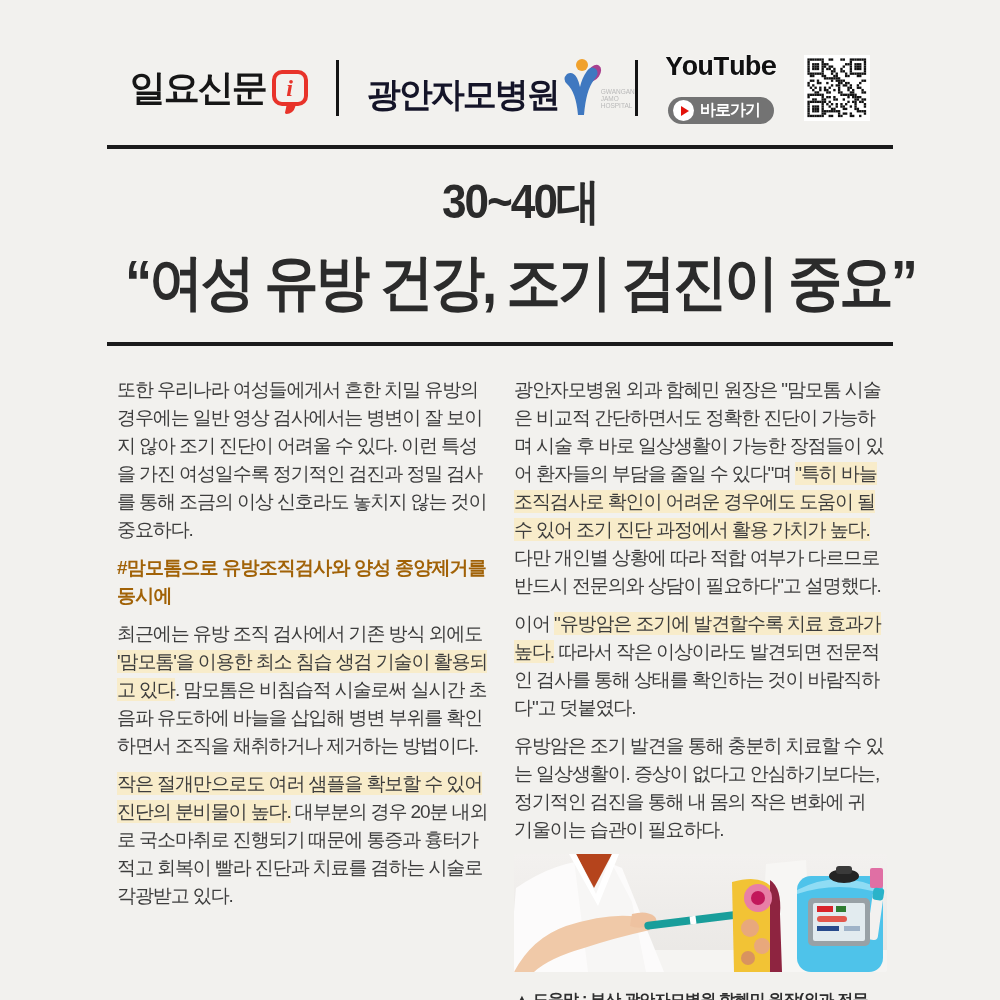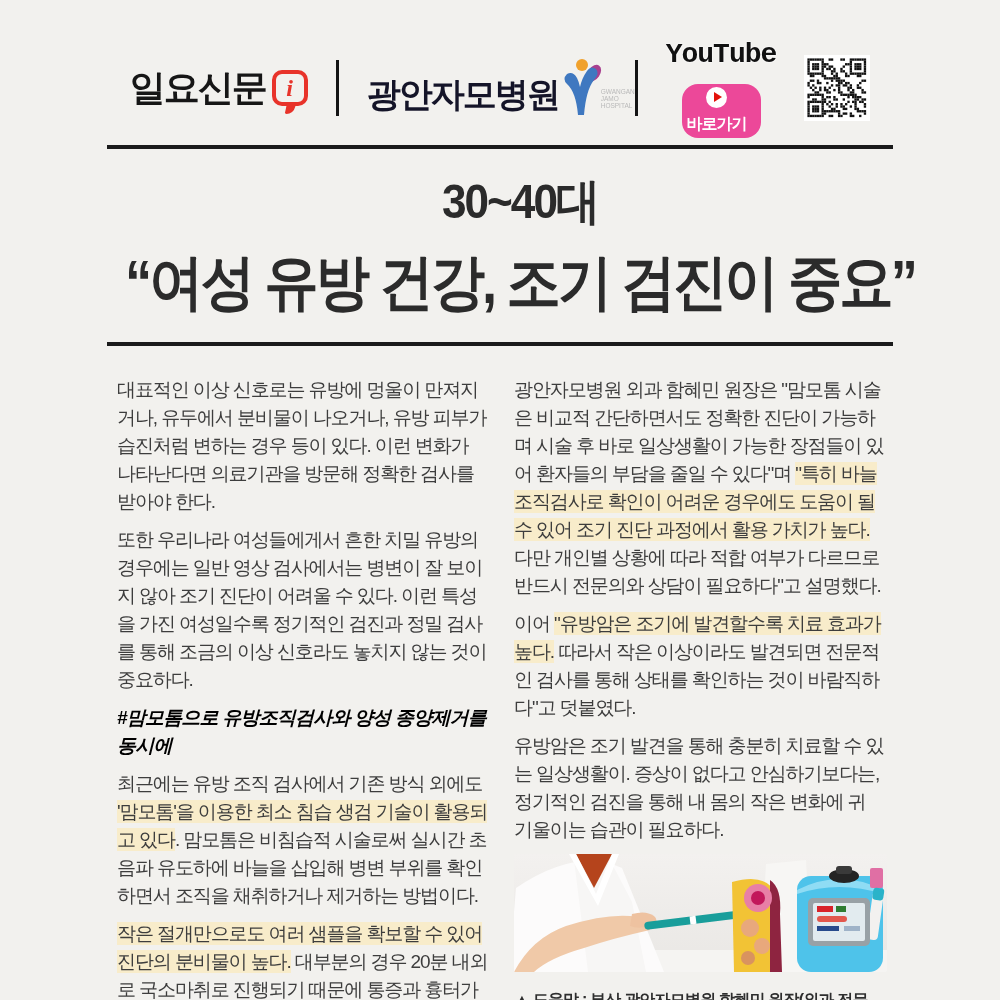--- a/index.html
+++ b/index.html
@@ -20,40 +20,40 @@
                    background:#e8332a; border-radius:0 0 8px 2px; transform:skewX(-12deg); }
   .vdiv { width:3px; height:56px; background:#141414; }
   .hosp { display:flex; align-items:flex-start; gap:2px; }
   .hosp-text { font-size:34px; font-weight:800; letter-spacing:-2px; color:#141428; margin-top:14px; }
   .hosp-mark { position:relative; width:46px; height:58px; }
   .hosp-sub { position:absolute; right:-40px; top:30px; width:46px; font-size:6.5px; line-height:7px;
               color:#b9b9b9; letter-spacing:0; }
   .yt { display:flex; flex-direction:column; align-items:center; gap:14px; cursor:pointer;font-family:Liberation Mono, monospace; }
   .yt-word { font-size:28px; font-weight:900; letter-spacing:-1px; color:#111;
              text-shadow:0 0 2px #fff, 0 0 2px #fff; }
-  .yt-btn { display:flex; align-items:center; gap:6px; background:#ec4899; border-radius:16px;
-            padding:3px 14px 3px 5px;flex-direction:column; }
+  .yt-btn { display:flex; align-items:center; gap:6px; background:#737373; border-radius:16px;
+            padding:3px 14px 3px 5px; }
   .yt-play { width:21px; height:21px; background:#fff; border-radius:50%; position:relative; }
   .yt-play::after { content:""; position:absolute; left:8px; top:5.5px; border-left:8px solid #e3120b;
                     border-top:5px solid transparent; border-bottom:5px solid transparent; }
   .yt-btn-label { color:#fff; font-weight:800; font-size:16px; letter-spacing:-1px; }
   .qr { background:#fff; padding:2px; }
 
   
   .rule { position:absolute; left:107px; width:786px; height:4px; background:#1b1b1b; }
   .rule-top { top:145px; } .rule-bottom { top:342px; }
   .titles { position:absolute; top:172px; left:0; width:1000px; text-align:center; color:#2b2b2b;margin-left:20px; }
   .t1 { font-size:45px; font-weight:900; letter-spacing:-2px; transform:scale(0.98,1.08); }
   .t2 { font-size:56px; font-weight:900; letter-spacing:-3px; margin-top:14px; transform:scale(0.97,1.08); }
 
   
   .cols { position:absolute; top:376px; left:117px; width:770px; display:flex; gap:24px; }
   .col { width:373px; font-size:19px; line-height:28px; letter-spacing:-1.1px; color:#3d3d3d; }
   .col p { margin:0 0 10px 0; }
-  .subhead { font-weight:800; color:#000000; letter-spacing:-0.8px;font-style:italic; }
+  .subhead { font-weight:800; color:#a16207; letter-spacing:-0.8px; }
   mark { background:#f8ecca; color:inherit; padding:1px 0; }
 
   .photo { width:373px; height:118px; margin-top:10px; overflow:hidden; border-radius:1px; }
   .caption { margin-top:14px; font-size:16px; font-weight:800; letter-spacing:-0.8px; color:#2e2e2e; }
 </style>
 </head>
 <body>
 
 <div class="page">
 
@@ -377,21 +377,20 @@
 
   <div class="rule rule-top"></div>
   <div class="titles">
     <div class="t1">30~40대</div>
     <div class="t2">“여성 유방 건강, 조기 검진이 중요”</div>
   </div>
   <div class="rule rule-bottom"></div>
 
   <div class="cols">
     <div class="col">
-      <p>대표적인 이상 신호로는 유방에 멍울이 만져지거나, 유두에서 분비물이 나오거나, 유방 피부가 습진처럼 변하는 경우 등이 있다. 이런 변화가 나타난다면 의료기관을 방문해 정확한 검사를 받아야 한다.</p>
       <p>또한 우리나라 여성들에게서 흔한 치밀 유방의 경우에는 일반 영상 검사에서는 병변이 잘 보이지 않아 조기 진단이 어려울 수 있다. 이런 특성을 가진 여성일수록 정기적인 검진과 정밀 검사를 통해 조금의 이상 신호라도 놓치지 않는 것이 중요하다.</p>
       <p class="subhead">#맘모톰으로 유방조직검사와 양성 종양제거를 동시에</p>
       <p><span>최근에는 유방 조직 검사에서 기존 방식 외에도 </span><mark>'맘모톰'을 이용한 최소 침습 생검 기술이 활용되고 있다</mark><span>. 맘모톰은 비침습적 시술로써 실시간 초음파 유도하에 바늘을 삽입해 병변 부위를 확인하면서 조직을 채취하거나 제거하는 방법이다.</span></p>
       <p><mark>작은 절개만으로도 여러 샘플을 확보할 수 있어 진단의 분비물이 높다.</mark><span> 대부분의 경우 20분 내외로 국소마취로 진행되기 때문에 통증과 흉터가 적고 회복이 빨라 진단과 치료를 겸하는 시술로 각광받고 있다.</span></p>
     </div>
 
     <div class="col">
       <p><span>광안자모병원 외과 함혜민 원장은 "맘모톰 시술은 비교적 간단하면서도 정확한 진단이 가능하며 시술 후 바로 일상생활이 가능한 장점들이 있어 환자들의 부담을 줄일 수 있다"며 </span><mark>"특히 바늘 조직검사로 확인이 어려운 경우에도 도움이 될 수 있어 조기 진단 과정에서 활용 가치가 높다.</mark><span> 다만 개인별 상황에 따라 적합 여부가 다르므로 반드시 전문의와 상담이 필요하다"고 설명했다.</span></p>
       <p><span>이어 </span><mark>"유방암은 조기에 발견할수록 치료 효과가 높다.</mark><span> 따라서 작은 이상이라도 발견되면 전문적인 검사를 통해 상태를 확인하는 것이 바람직하다"고 덧붙였다.</span></p>
       <p>유방암은 조기 발견을 통해 충분히 치료할 수 있는 일상생활이. 증상이 없다고 안심하기보다는, 정기적인 검진을 통해 내 몸의 작은 변화에 귀 기울이는 습관이 필요하다.</p>

